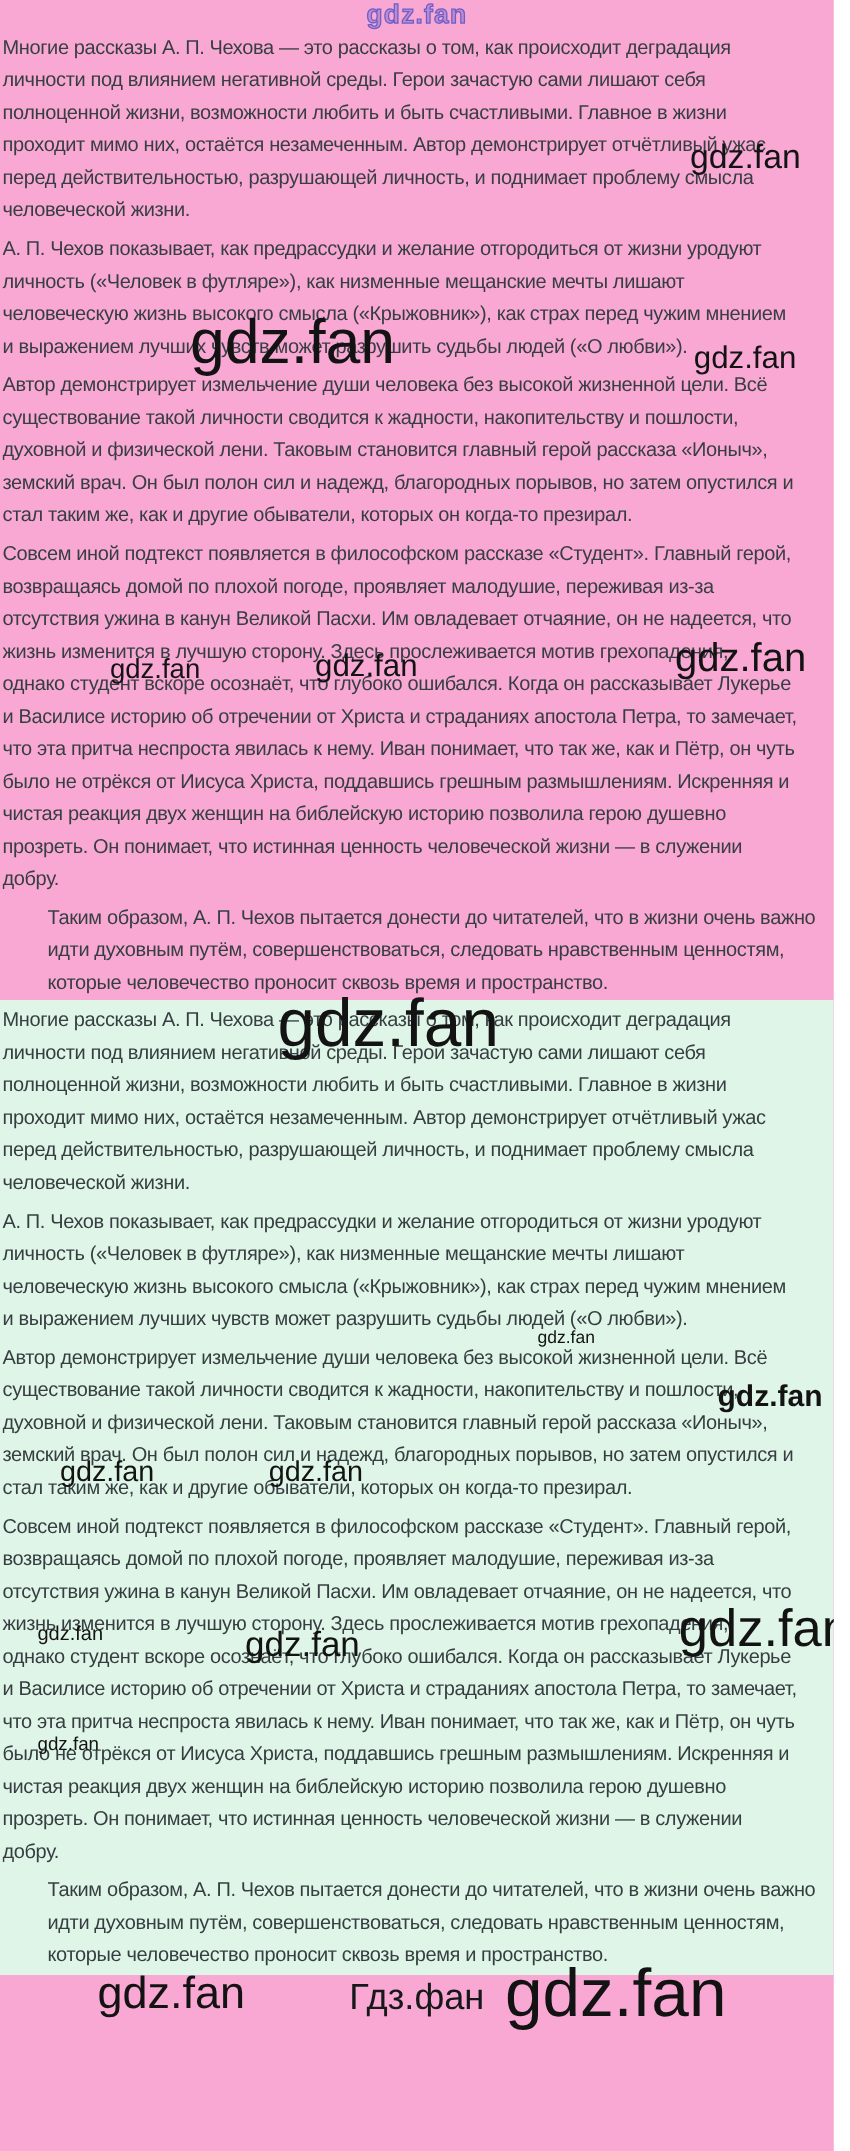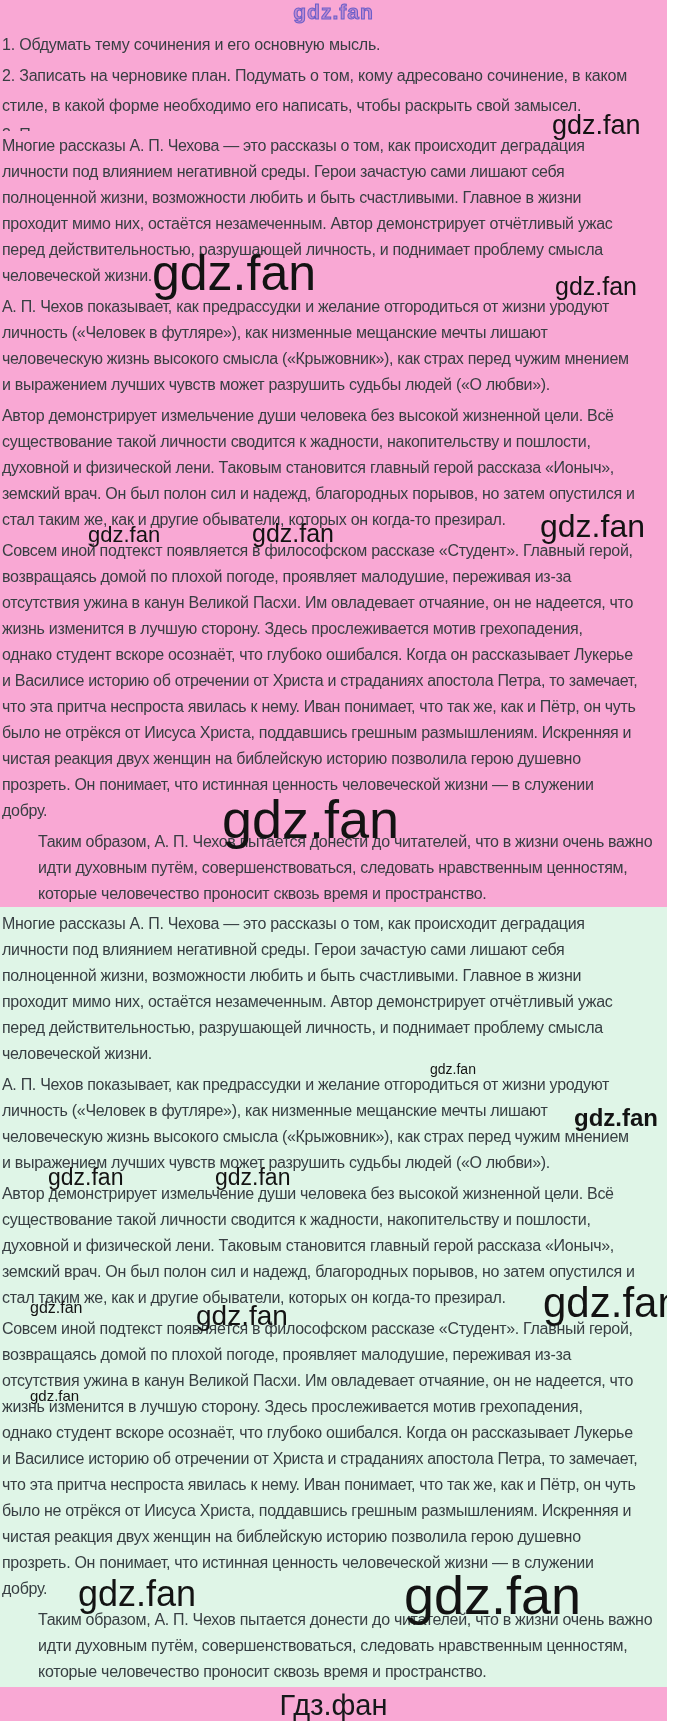--- a/index.html
+++ b/index.html
@@ -41,26 +41,20 @@
     font-size:29px;line-height:32px;color:#16181a;font-weight:500;
   }
 </style>
 </head>
 <body>
 
 <div class="page">
 
   <div class="wm-top">gdz.fan</div>
 
-  <div class="plan-list">
-    <div class="plan-item">1. Обдумать тему сочинения и его основную мысль.</div>
-    <div class="plan-item">2. Записать на черновике план. Подумать о том, кому адресовано сочинение, в каком
-стиле, в какой форме необходимо его написать, чтобы раскрыть свой замысел.</div>
-    <div class="plan-item-clipped">3. П</div>
-  </div>
 
   <div class="essay essay-white">
     <p>Многие рассказы А. П. Чехова — это рассказы о том, как происходит деградация
 личности под влиянием негативной среды. Герои зачастую сами лишают себя
 полноценной жизни, возможности любить и быть счастливыми. Главное в жизни
 проходит мимо них, остаётся незамеченным. Автор демонстрирует отчётливый ужас
 перед действительностью, разрушающей личность, и поднимает проблему смысла
 человеческой жизни.</p>
     <p>А. П. Чехов показывает, как предрассудки и желание отгородиться от жизни уродуют
 личность («Человек в футляре»), как низменные мещанские мечты лишают

